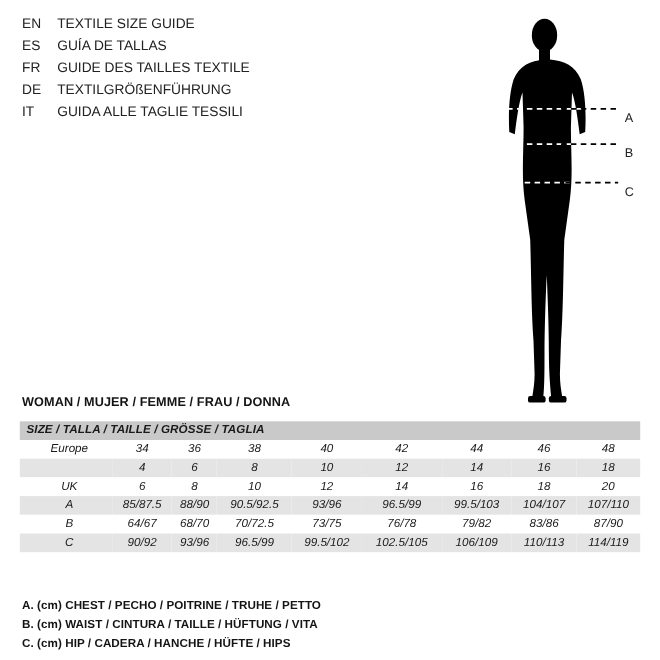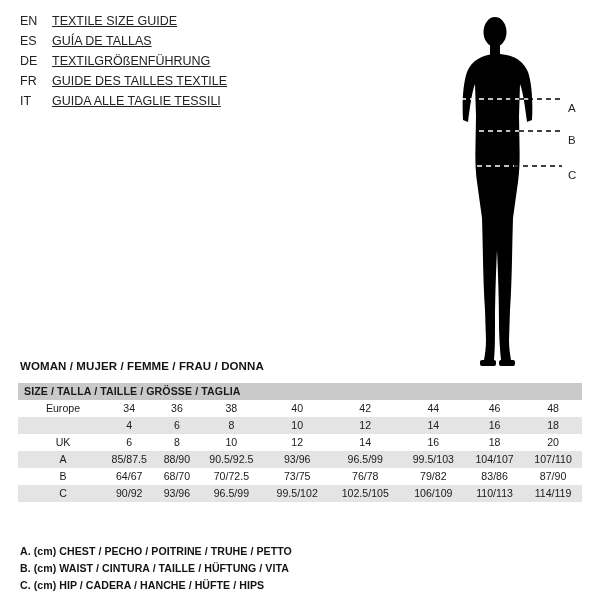--- a/index.html
+++ b/index.html
@@ -38,21 +38,20 @@
   .title-lang {
     width: 32px;
     font-size: 12.5px;
     color: #222;
     flex: 0 0 32px;
   }
   .title-text {
     font-size: 12.5px;
     color: #222;
     white-space: nowrap;
-    text-decoration: underline;
   }
 
   
   .figure {
     position: absolute;
     left: 430px;
     top: 10px;
     width: 130px;
     height: 360px;
   }
@@ -89,20 +88,21 @@
     position: absolute;
     left: 18px;
     top: 383px;
     width: 564px;
   }
   table.size-table {
     border-collapse: collapse;
     width: 564px;
     font-size: 10.6px;
     color: #1a1a1a;
+    font-style: italic;
   }
   table.size-table td, table.size-table th {
     padding: 0;
     height: 17px;
     line-height: 17px;
     text-align: center;
     font-weight: normal;
   }
   table.size-table tr.header-row td {
     background: #c9c9c9;
@@ -147,26 +147,26 @@
   <div class="titles">
     <div class="title-row">
       <span class="title-lang">EN</span>
       <span class="title-text">TEXTILE SIZE GUIDE</span>
     </div>
     <div class="title-row">
       <span class="title-lang">ES</span>
       <span class="title-text">GUÍA DE TALLAS</span>
     </div>
     <div class="title-row">
+      <span class="title-lang">FR</span>
+      <span class="title-text">GUIDE DES TAILLES TEXTILE</span>
+    </div>
+    <div class="title-row">
       <span class="title-lang">DE</span>
       <span class="title-text">TEXTILGRÖßENFÜHRUNG</span>
-    </div>
-    <div class="title-row">
-      <span class="title-lang">FR</span>
-      <span class="title-text">GUIDE DES TAILLES TEXTILE</span>
     </div>
     <div class="title-row">
       <span class="title-lang">IT</span>
       <span class="title-text">GUIDA ALLE TAGLIE TESSILI</span>
     </div>
   </div>
 
   <div class="figure">
     <svg width="130" height="360" viewBox="0 0 130 360" xmlns="http://www.w3.org/2000/svg">
       <g fill="#000000">

